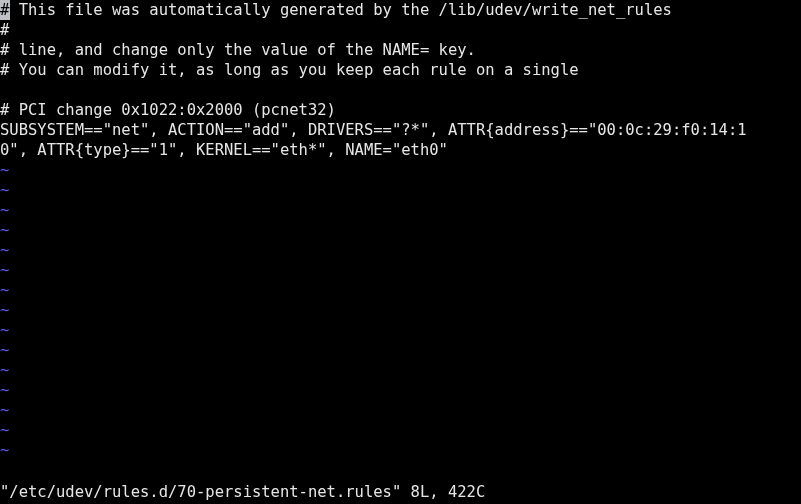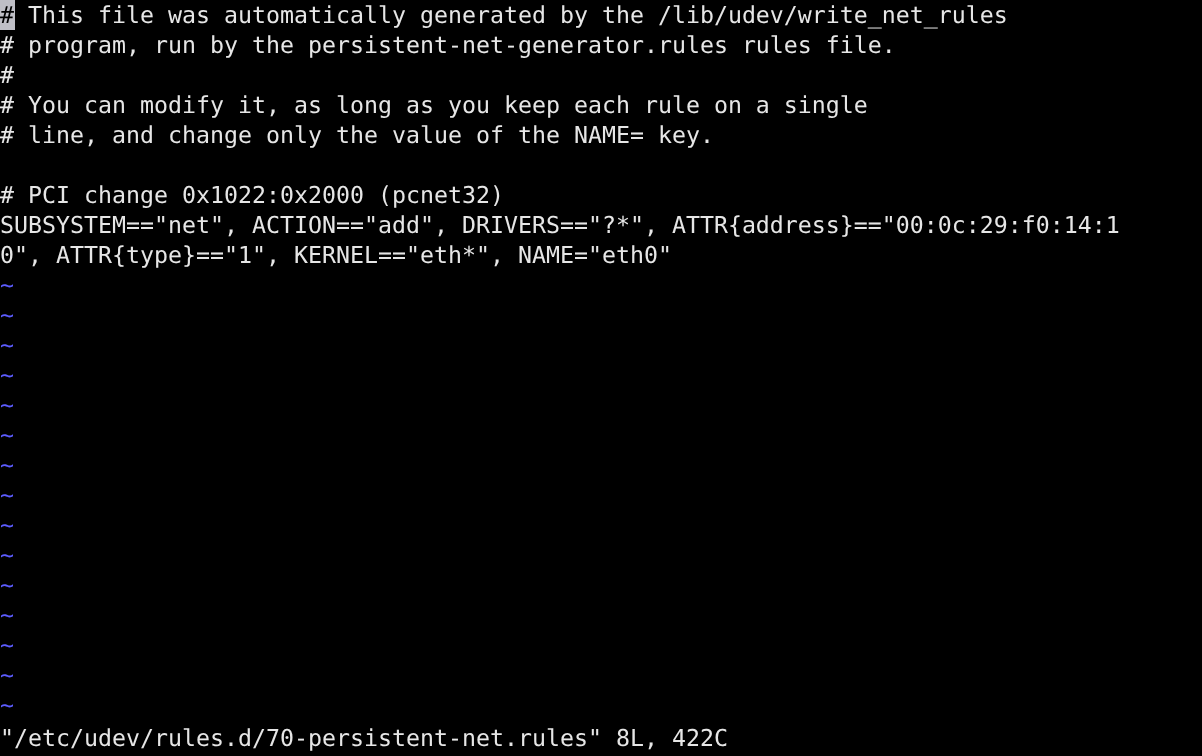--- a/index.html
+++ b/index.html
@@ -73,24 +73,23 @@
   }
 </style>
 </head>
 <body>
 
 <div id="terminal">
 
   <div class="screen">
 
     <div class="row"># This file was automatically generated by the /lib/udev/write_net_rules</div>
-    <div class="row"># program, run by the persistent-net-generator.rules rules file.</div>
     <div class="row">#</div>
+    <div class="row"># line, and change only the value of the NAME= key.</div>
     <div class="row"># You can modify it, as long as you keep each rule on a single</div>
-    <div class="row"># line, and change only the value of the NAME= key.</div>
     <div class="row blank"></div>
     <div class="row"># PCI change 0x1022:0x2000 (pcnet32)</div>
     <div class="row">SUBSYSTEM=="net", ACTION=="add", DRIVERS=="?*", ATTR{address}=="00:0c:29:f0:14:1</div>
     <div class="row">0", ATTR{type}=="1", KERNEL=="eth*", NAME="eth0"</div>
 
     <div id="tilde-rows">
         <div class="row tilde">~</div>
         <div class="row tilde">~</div>
         <div class="row tilde">~</div>
         <div class="row tilde">~</div>

